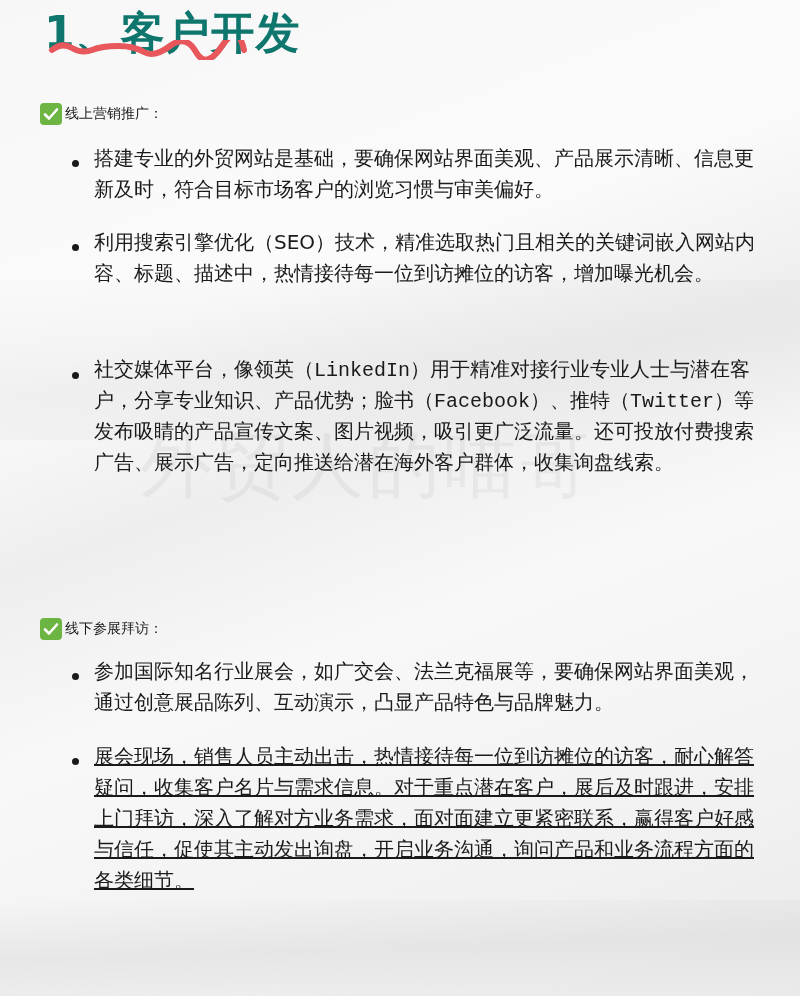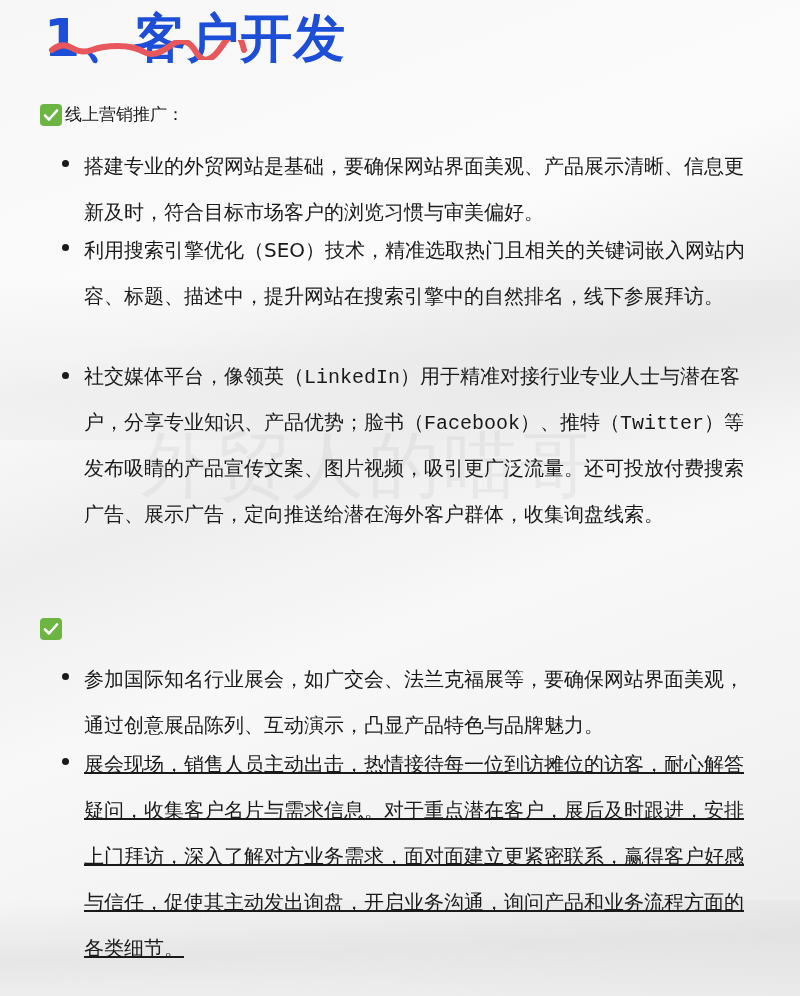--- a/index.html
+++ b/index.html
@@ -8,25 +8,25 @@
     background: linear-gradient(160deg, #f7f7f7 0%, #fbfbfb 30%, #eeeeee 45%, #f8f8f8 60%, #f1f1f1 85%, #e9e9e9 100%);
     font-family: "DejaVu Sans", "Liberation Sans", sans-serif;
     color:#1a1a1a;
   }
   .paper-fold1 { position:absolute; left:0; top:280px; width:800px; height:160px;
     background: linear-gradient(175deg, rgba(255,255,255,0) 0%, rgba(220,220,220,0.35) 50%, rgba(255,255,255,0) 100%); pointer-events:none; }
   .paper-fold2 { position:absolute; left:0; top:900px; width:800px; height:96px;
     background: linear-gradient(178deg, rgba(255,255,255,0) 0%, rgba(215,215,215,0.45) 50%, rgba(240,240,240,0.2) 100%); pointer-events:none; }
   .watermark { position:absolute; left:140px; top:418px; font-size:72px; letter-spacing:4px;
     color:rgba(120,120,120,0.09); white-space:nowrap; pointer-events:none; }
-  .title { position:absolute; left:44px; top:4px; font-size:52px; font-weight:bold; color:#1d4ed8; letter-spacing:1px; }
+  .title { position:absolute; left:44px; top:4px; font-size:44px; font-weight:bold; color:#0f766e; letter-spacing:1px; }
   .wave { position:absolute; left:48px; top:40px; }
-  .section-head { position:absolute; left:40px; font-size:17px; display:flex; align-items:center; color:#1a1a1a; }
+  .section-head { position:absolute; left:40px; font-size:14px; display:flex; align-items:center; color:#1a1a1a; }
   .check { width:22px; height:22px; background:#6cb543; border-radius:4px; display:inline-flex; align-items:center; justify-content:center; margin-right:3px; }
-  .bullet { position:absolute; left:62px; width:700px; font-size:20px; line-height:46px; }
+  .bullet { position:absolute; left:72px; width:700px; font-size:20px; line-height:31px; }
   .bullet .dot { position:absolute; left:0; top:17px; width:7px; height:7px; border-radius:50%; background:#1a1a1a; }
   .bullet .txt { display:block; margin-left:22px; }
 </style>
 </head>
 <body>
 
 <div class="paper-fold1"></div>
 <div class="paper-fold2"></div>
 <div class="watermark">外贸人的喵哥</div>
 
@@ -43,33 +43,34 @@
   </span>
   <span>线上营销推广：</span>
 </div>
 
 <div class="bullet" style="top:143px;">
   <span class="dot"></span>
   <span class="txt">搭建专业的外贸网站是基础，要确保网站界面美观、产品展示清晰、信息更新及时，符合目标市场客户的浏览习惯与审美偏好。</span>
 </div>
 <div class="bullet" style="top:227px;">
   <span class="dot"></span>
-  <span class="txt">利用搜索引擎优化（SEO）技术，精准选取热门且相关的关键词嵌入网站内容、标题、描述中，提升网站在搜索引擎中的自然排名，线下参展拜访。</span>
+  <span class="txt">利用搜索引擎优化（SEO）技术，精准选取热门且相关的关键词嵌入网站内容、标题、描述中，热情接待每一位到访摊位的访客，增加曝光机会。</span>
 </div>
 <div class="bullet" style="top:355px;font-family:Liberation Mono, monospace;">
   <span class="dot"></span>
   <span class="txt">社交媒体平台，像领英（LinkedIn）用于精准对接行业专业人士与潜在客户，分享专业知识、产品优势；脸书（Facebook）、推特（Twitter）等发布吸睛的产品宣传文案、图片视频，吸引更广泛流量。还可投放付费搜索广告、展示广告，定向推送给潜在海外客户群体，收集询盘线索。</span>
 </div>
 
 <div class="section-head" style="top:618px;">
   <span class="check">
     <svg width="16" height="16" viewBox="0 0 16 16">
         <path d="M2 8.5 L6 12.5 L14 3.5" fill="none" stroke="#fff" stroke-width="2.6" stroke-linecap="round" stroke-linejoin="round"></path>
       </svg>
   </span>
+  <span>线下参展拜访：</span>
 </div>
 
 <div class="bullet" style="top:656px;">
   <span class="dot"></span>
   <span class="txt">参加国际知名行业展会，如广交会、法兰克福展等，要确保网站界面美观，通过创意展品陈列、互动演示，凸显产品特色与品牌魅力。</span>
 </div>
 <div class="bullet" style="top:741px;text-decoration:underline;">
   <span class="dot"></span>
   <span class="txt">展会现场，销售人员主动出击，热情接待每一位到访摊位的访客，耐心解答疑问，收集客户名片与需求信息。对于重点潜在客户，展后及时跟进，安排上门拜访，深入了解对方业务需求，面对面建立更紧密联系，赢得客户好感与信任，促使其主动发出询盘，开启业务沟通，询问产品和业务流程方面的各类细节。</span>
 </div>

